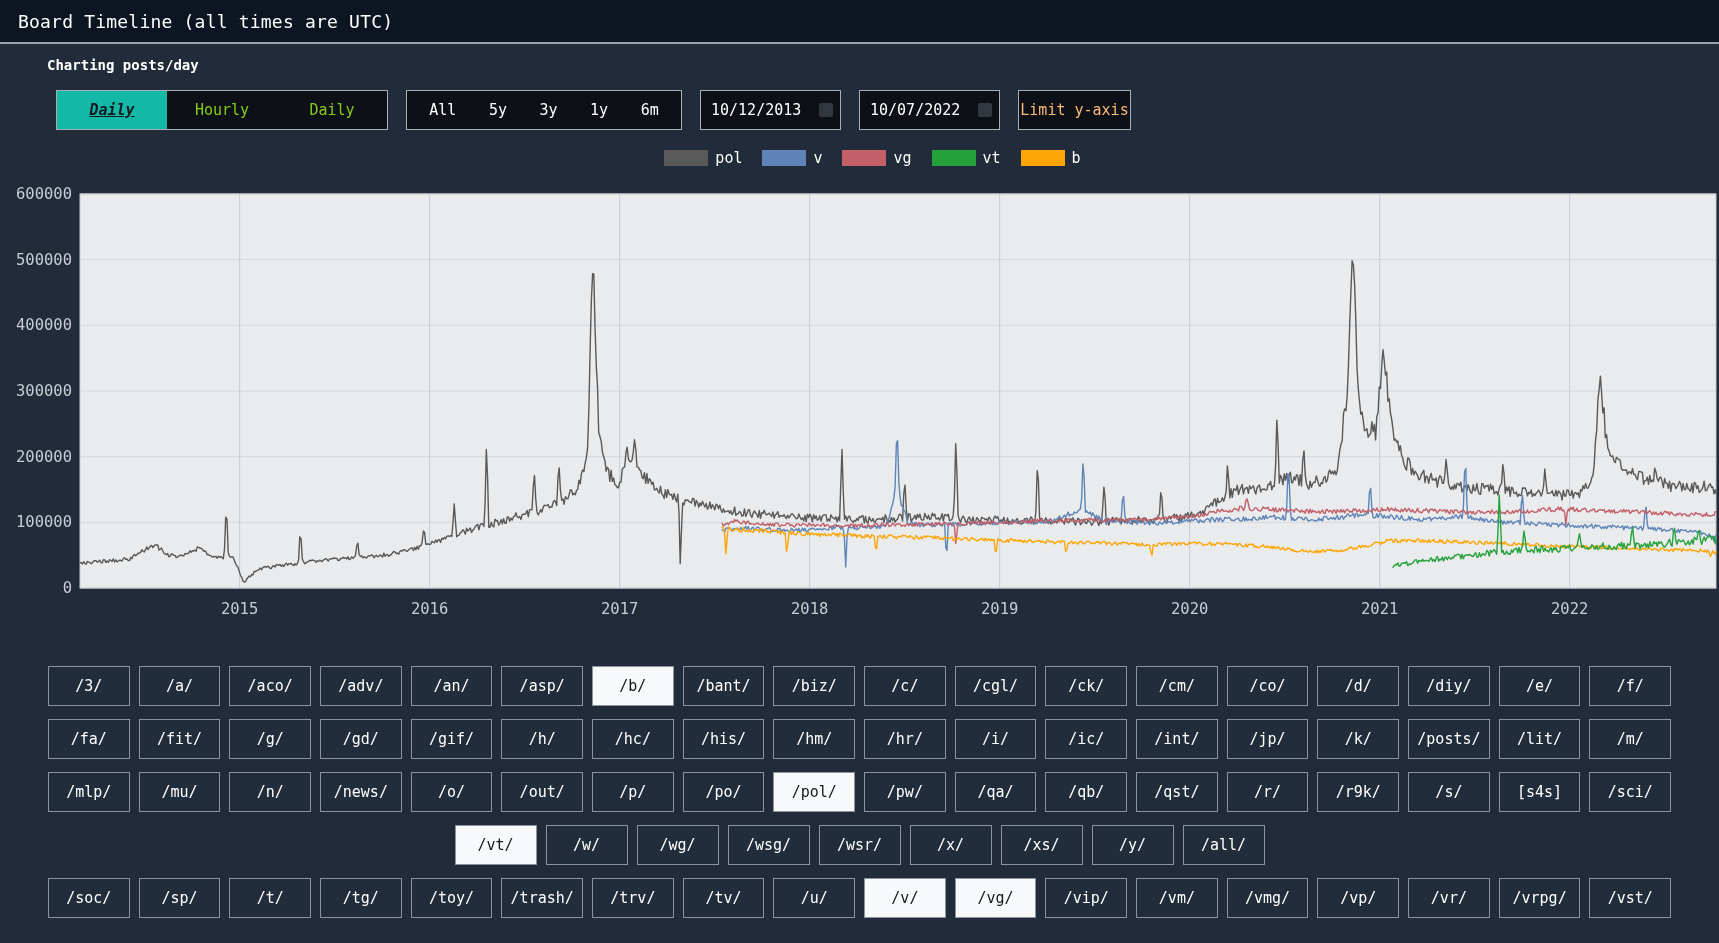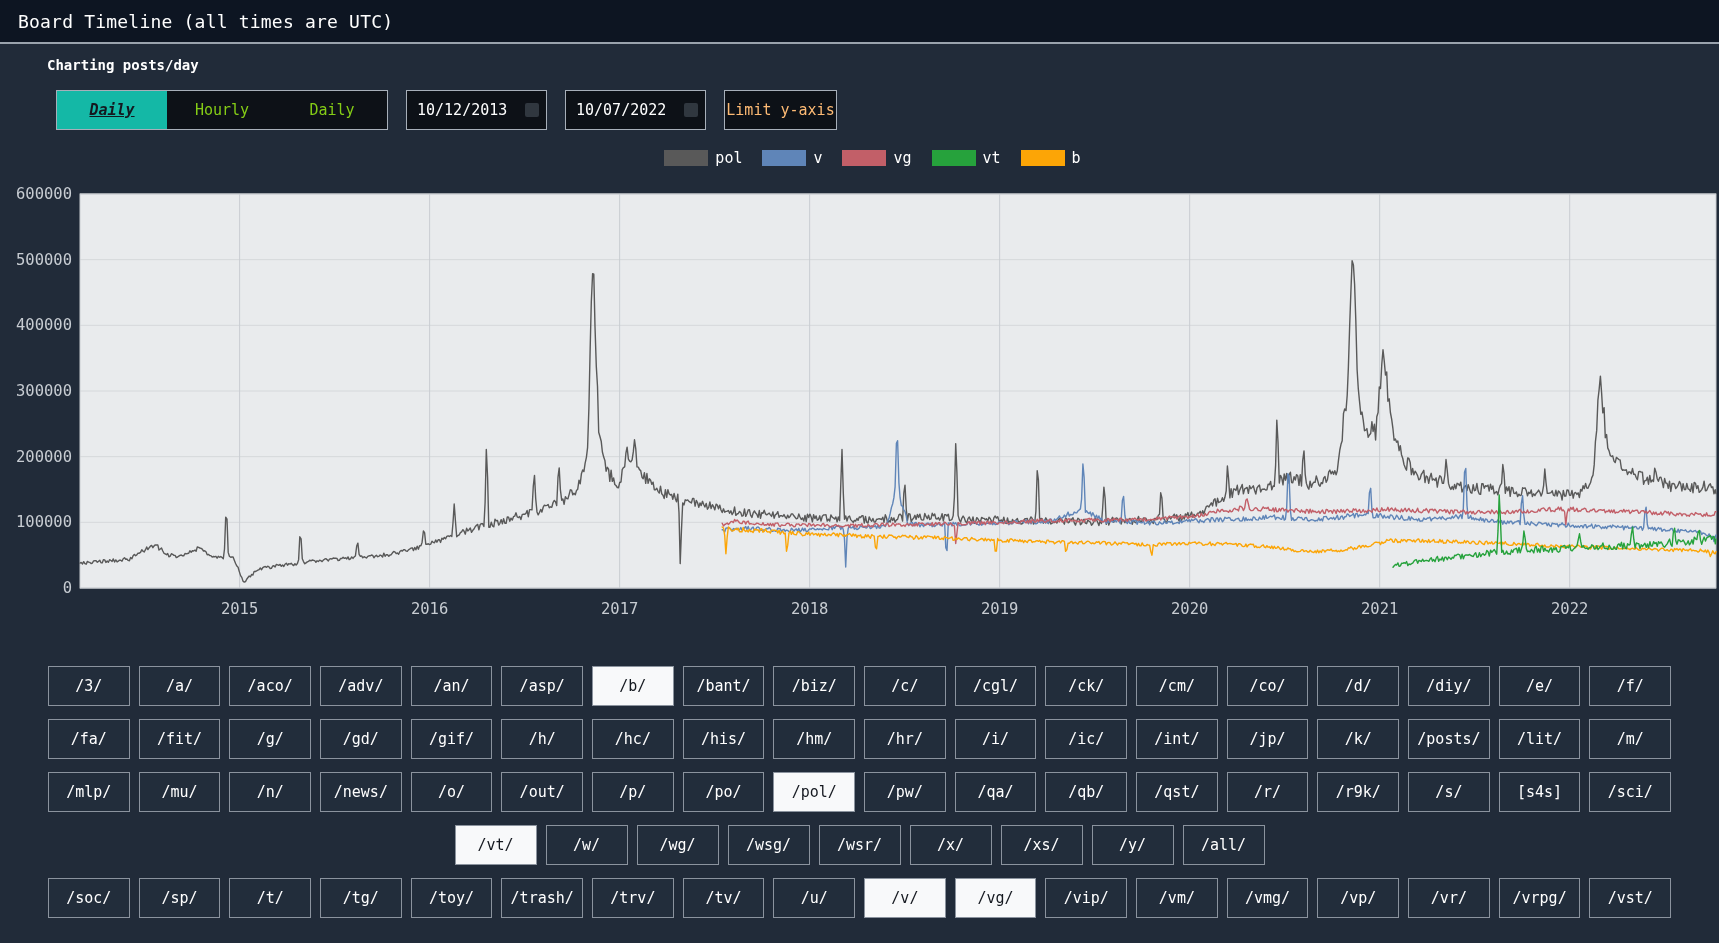--- a/index.html
+++ b/index.html
@@ -80,20 +80,27 @@
   <span>Board Timeline (all times are UTC)</span>
 </div>
 
 <div class="heading">Charting posts/day</div>
 
 <div class="controls">
   <div class="seg-group">
       <button class="seg active">Daily</button>
       <button class="seg">Hourly</button>
       <button class="seg">Daily</button>
+    </div>
+  <div class="range-group">
+      <button class="range-btn">All</button>
+      <button class="range-btn">5y</button>
+      <button class="range-btn">3y</button>
+      <button class="range-btn">1y</button>
+      <button class="range-btn">6m</button>
     </div>
   <div class="date-field">
     <input type="text" value="10/12/2013" style="">
     <span class="cal-icon"></span>
   </div>
   <div class="date-field">
     <input type="text" value="10/07/2022" style="">
     <span class="cal-icon"></span>
   </div>
   <button class="limit-btn">Limit y-axis</button>

